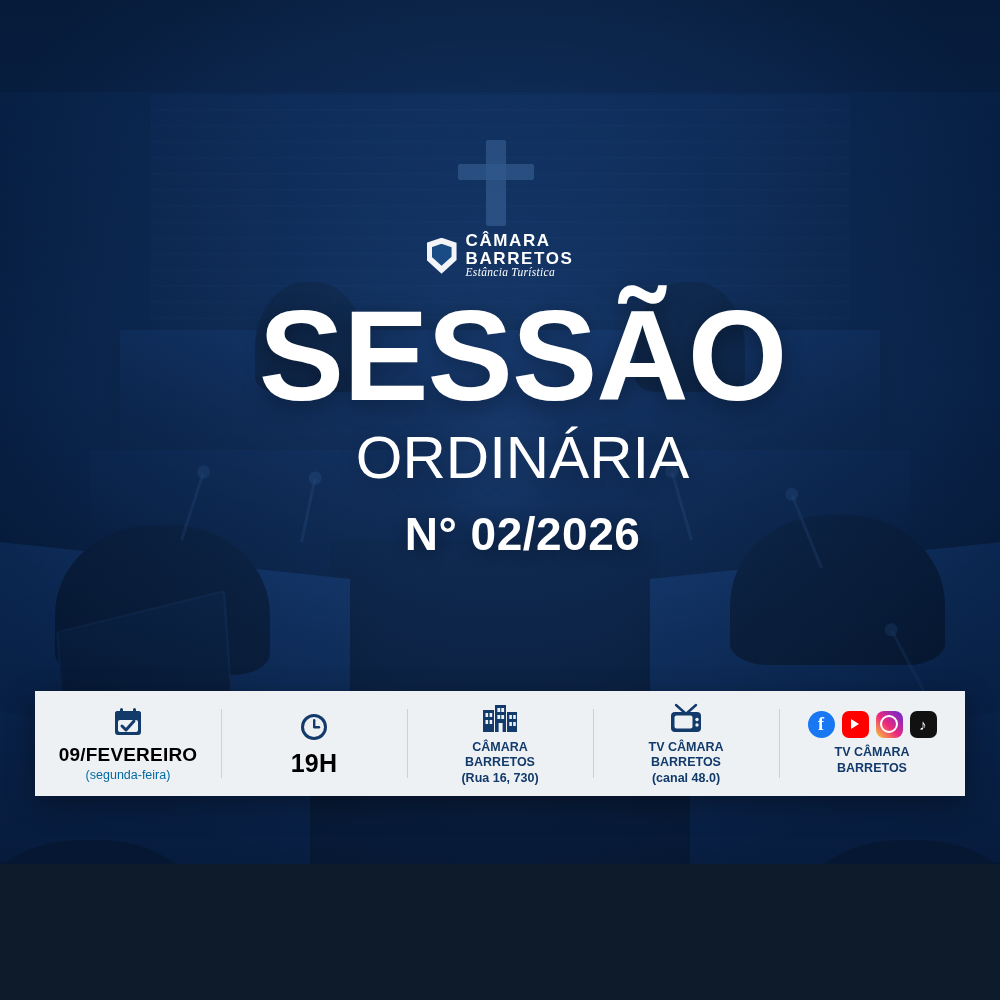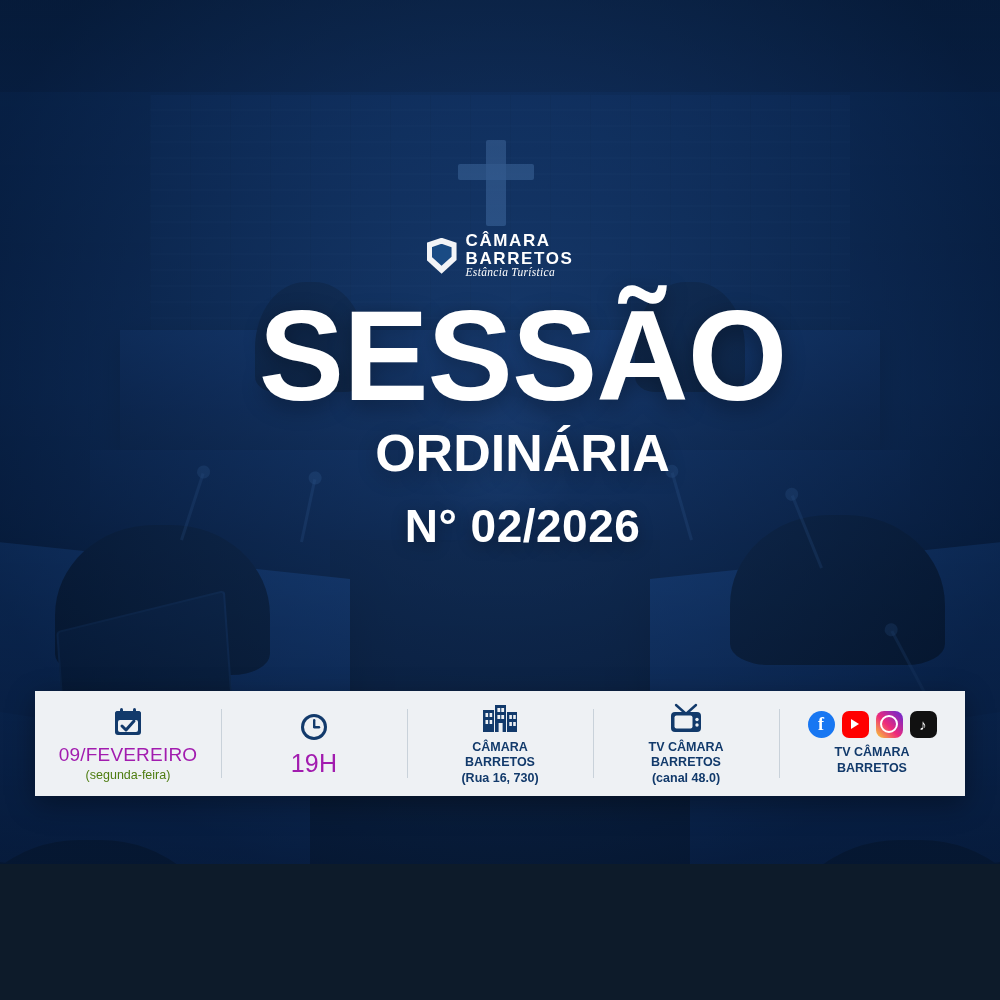--- a/index.html
+++ b/index.html
@@ -149,21 +149,21 @@
   .logo-l2 { font-size: 17px; font-weight: 700; letter-spacing: 1.6px; }
   .logo-l3 { font-size: 11.5px; font-weight: 400; letter-spacing: .3px; font-family: Liberation Serif, serif; font-style: italic; }
 
   
   .headline { position: absolute; left: 0; right: 0; top: 292px; text-align: center; color: #fff; padding-left: 45px; }
   .h-main {
     font-size: 128px; font-weight: 800; letter-spacing: -1px; line-height: 1;
     text-shadow: 0 6px 22px rgba(0,0,0,.35);
   }
   .h-sub {
-    font-size: 52px; font-weight: 700; letter-spacing: 0px; line-height: 1.05; margin-top: 6px;
+    font-size: 60px; font-weight: 400; letter-spacing: 0px; line-height: 1.05; margin-top: 6px;
     text-shadow: 0 6px 20px rgba(0,0,0,.30);
   }
   .h-num {
     font-size: 46px; font-weight: 600; letter-spacing: .5px; margin-top: 18px;
     text-shadow: 0 4px 16px rgba(0,0,0,.30);
   }
 
   
   .infobar {
     position: absolute; left: 35px; right: 35px; bottom: 68px; height: 105px;
@@ -174,23 +174,23 @@
   .cell {
     flex: 1 1 0; height: 100%;
     display: flex; flex-direction: column; align-items: center; justify-content: center;
     color: #123a6b; text-align: center; position: relative; padding: 0 4px;
   }
   .cell + .cell:before {
     content: ""; position: absolute; left: 0; top: 18px; bottom: 18px; width: 1px;
     background: #c9d2da;
   }
   .cell .ico { height: 34px; display: flex; align-items: center; justify-content: center; margin-bottom: 5px; }
-  .t-main { font-size: 19px; font-weight: 400; letter-spacing: .2px; color: #a21caf; }
+  .t-main { font-size: 19px; font-weight: 700; letter-spacing: .2px; color: #000000; }
   .t-main.big { font-size: 25px; }
-  .t-sub { font-size: 12.5px; font-weight: 400; color: #4d7c0f; margin-top: 2px; }
+  .t-sub { font-size: 12.5px; font-weight: 400; color: #0369a1; margin-top: 2px; }
   .t-multi { font-size: 12.5px; font-weight: 700; color: #123a6b; line-height: 1.25; }
   .social { display: flex; gap: 7px; align-items: center; margin-bottom: 7px; }
   .sico { width: 27px; height: 27px; border-radius: 7px; display: flex; align-items: center; justify-content: center; }
   .sico.fb { background: #1877f2; border-radius: 50%; color: #fff; font-weight: 700; font-size: 18px; font-family: "Liberation Serif", serif; }
   .sico.yt { background: #ff0000; border-radius: 7px; color: #fff; font-size: 12px; }
   .sico.ig { background: linear-gradient(45deg,#f9ce34,#ee2a7b 45%,#6228d7); border-radius: 8px; }
   .sico.tk { background: #111; border-radius: 7px; color: #fff; font-size: 15px; font-weight: 700; }
   .ig-ring { width: 14px; height: 14px; border: 2px solid #fff; border-radius: 50%; }
   .yt-play { width: 0; height: 0; border-left: 8px solid #fff; border-top: 5px solid transparent; border-bottom: 5px solid transparent; }
 

